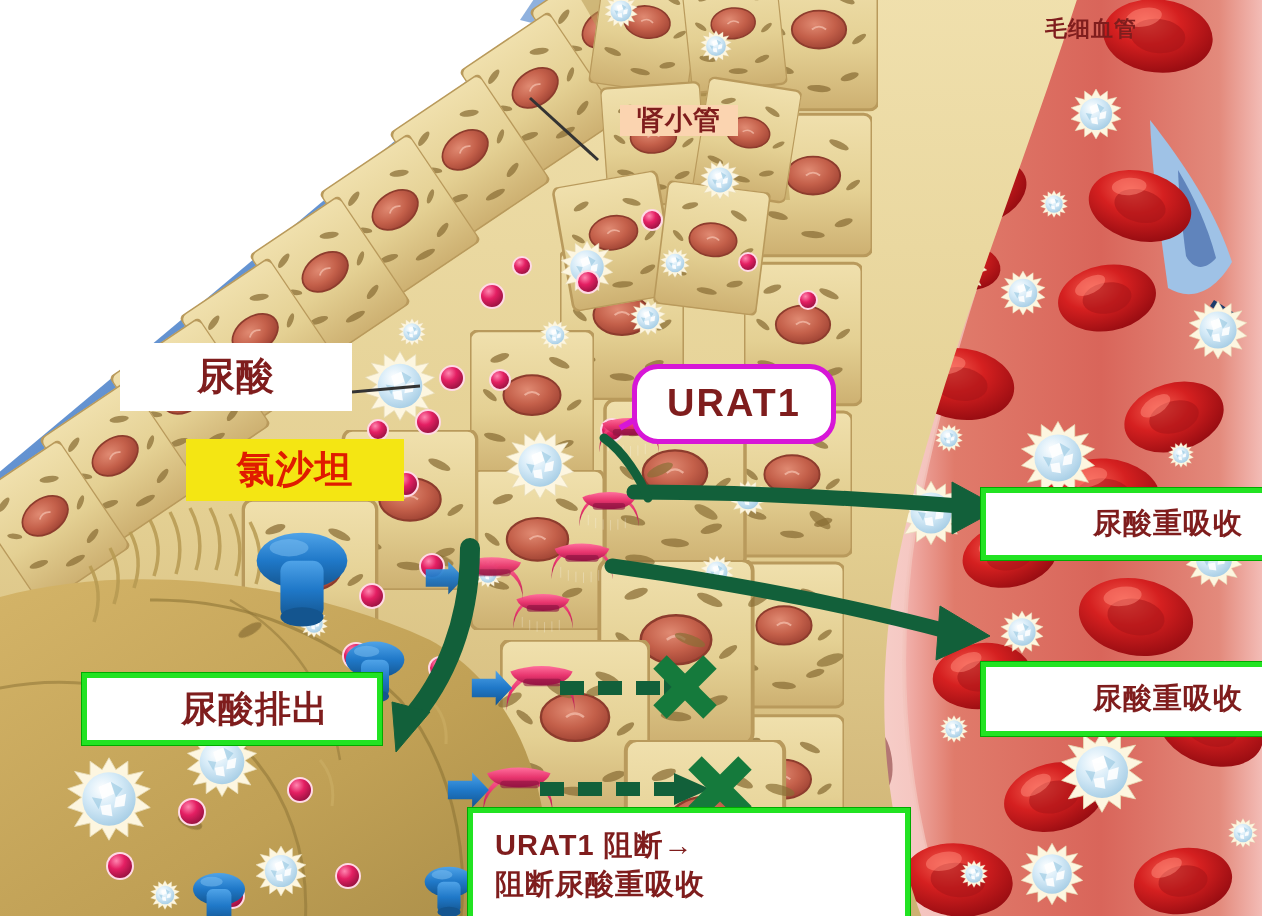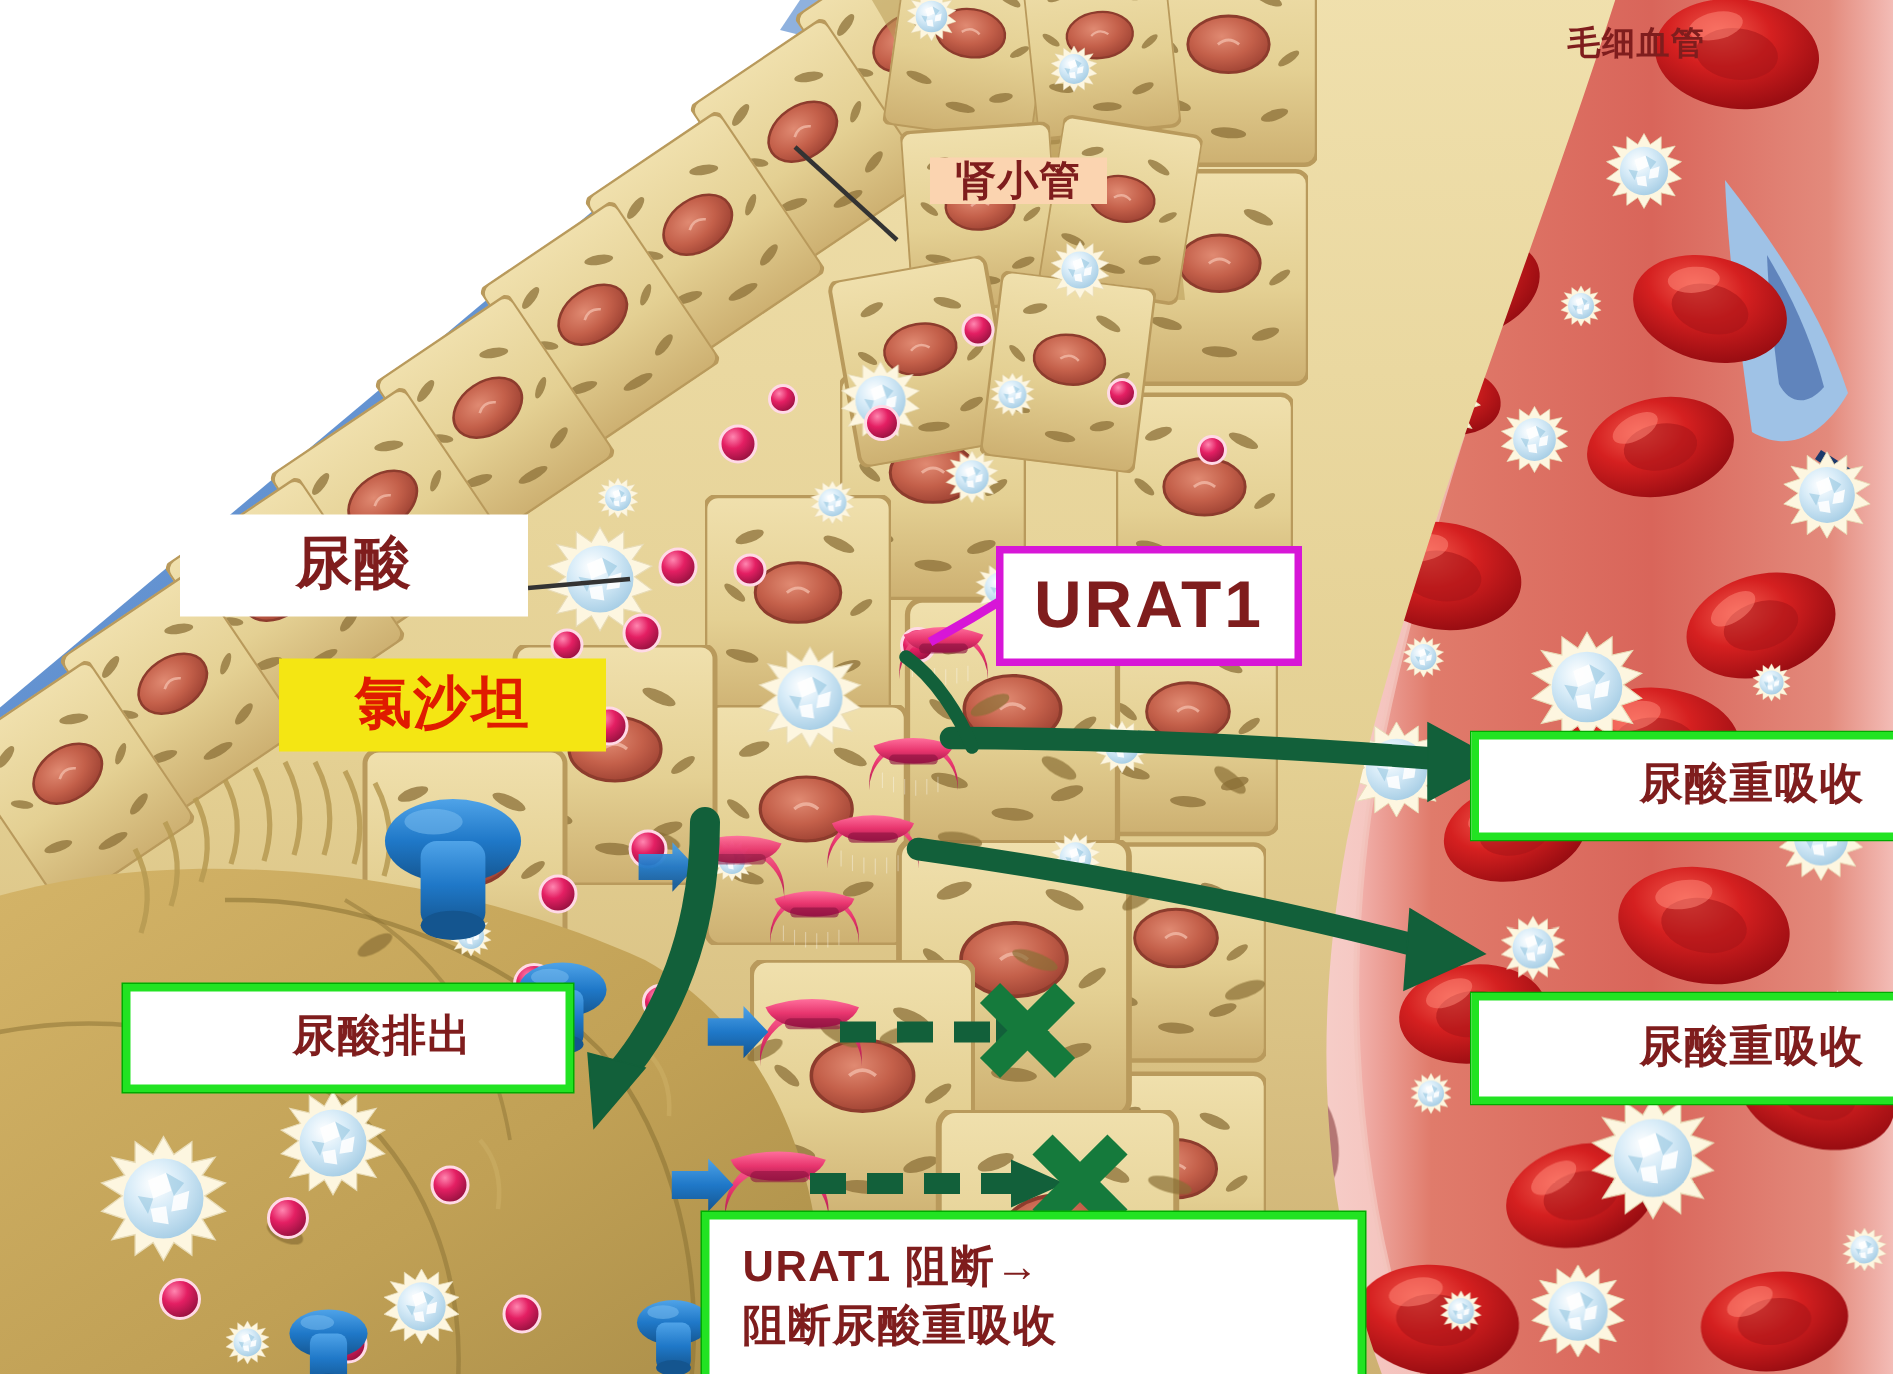--- a/index.html
+++ b/index.html
@@ -428,25 +428,25 @@
 
 
   <div class="lbl peach-box" style="left:620px;top:105px;width:118px;height:31px;font-size:27px;">肾小管</div>
 
   <div class="lbl plain" style="left:1028px;top:12px;width:126px;height:34px;font-size:22px;">毛细血管</div>
 
   <div class="lbl white-box" style="left:120px;top:343px;width:232px;height:68px;font-size:38px;">尿酸</div>
 
   <div class="lbl yellow-box" style="left:186px;top:439px;width:218px;height:62px;font-size:38px;">氯沙坦</div>
 
-  <div class="lbl magenta-box" style="left:664px;top:364px;width:194px;height:70px;font-size:44px;letter-spacing:2px;">URAT1</div>
+  <div class="lbl magenta-box" style="left:632px;top:364px;width:194px;height:70px;font-size:38px;letter-spacing:2px;border-radius:26px;">URAT1</div>
 
   <div class="lbl green-box" style="left:981px;top:488px;width:272px;height:62px;font-size:29px;">尿酸重吸收</div>
 
   <div class="lbl green-box" style="left:981px;top:662px;width:272px;height:64px;font-size:29px;">尿酸重吸收</div>
 
-  <div class="lbl green-box" style="left:82px;top:656px;width:244px;height:62px;font-size:29px;">尿酸排出</div>
+  <div class="lbl green-box" style="left:82px;top:673px;width:244px;height:62px;font-size:36px;">尿酸排出</div>
 
   <div class="lbl green-box" style="left:468px;top:808px;width:410px;height:104px;font-size:29px;
               justify-content:flex-start;padding-left:22px;text-align:left;line-height:1.35;">URAT1 阻断→
 阻断尿酸重吸收</div>
 
 </div>
 
 </body></html>

